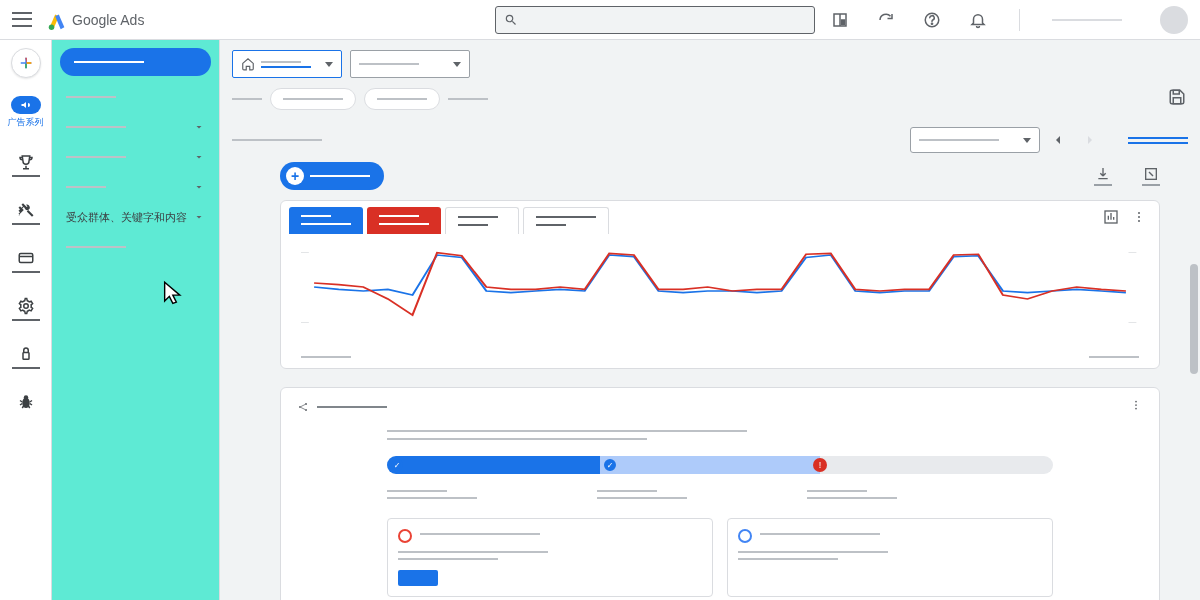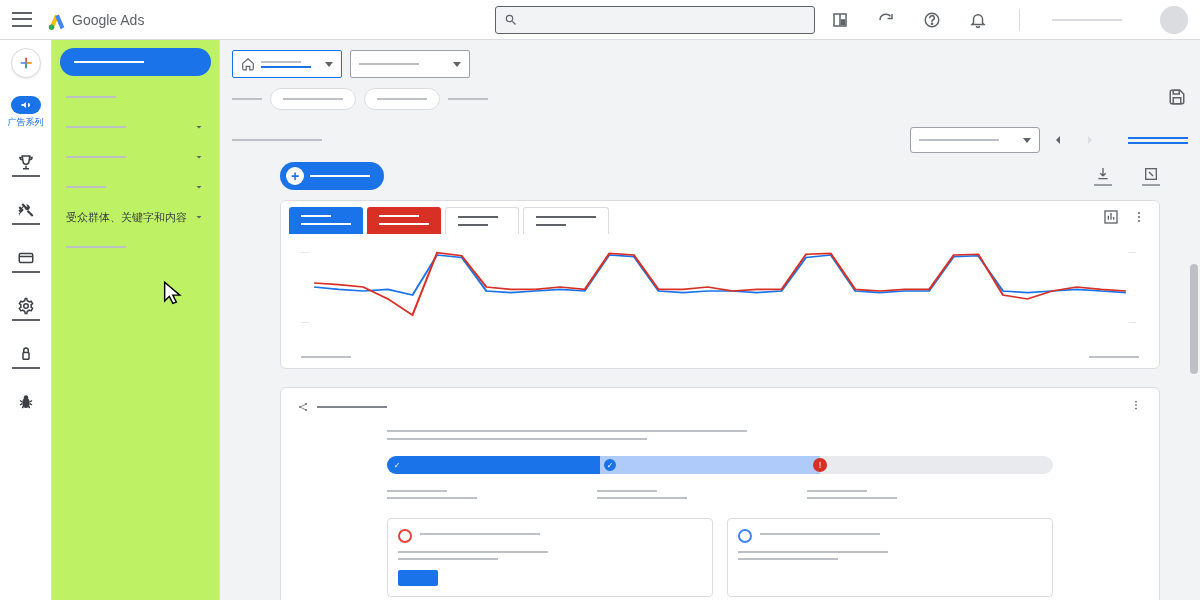--- a/index.html
+++ b/index.html
@@ -30,21 +30,21 @@
 .fab svg { width: 18px; height: 18px; }
 .rail-item { display: flex; flex-direction: column; align-items: center; margin-bottom: 24px; cursor: pointer; }
 .rail-item.under { border-bottom: 2px solid #5f6368; padding-bottom: 4px; width: 28px; }
 .rail-chip { width: 30px; height: 18px; border-radius: 10px; background: #1a73e8; display: flex; align-items: center; justify-content: center; margin-bottom: 2px; }
 .rail-chip svg { width: 12px; height: 12px; fill: #fff; }
 .rail-label { font-size: 9px; color: #1a73e8; }
 .rail-icon { color: #3c4043; display: flex; align-items: center; justify-content: center; }
 .rail-tools { width:18px; height:18px; }
 
 
-.sidebar { width: 168px; background: #bef264; border-right: 1px solid #dadce0; padding: 8px 0; }
+.sidebar { width: 168px; background: #5eead4; border-right: 1px solid #dadce0; padding: 8px 0; }
 .sidebar-pill { margin: 0 8px 6px 8px; height: 28px; border-radius: 14px 14px 14px 14px; background: #1a73e8; display: flex; align-items: center; padding: 0 14px; cursor: pointer; }
 .sidebar-pill .line { width: 70px; height: 2px; background: #fff; }
 .sidebar-item { height: 30px; display: flex; align-items: center; padding: 0 14px; cursor: pointer; justify-content: space-between; }
 .sidebar-item .line { height: 2px; background: #bdc1c6; }
 .chevron { width: 12px; height: 12px; }
 .sidebar-text { font-size: 11px; color: #3c4043; }
 
 
 .main { flex: 1; overflow-y: auto; position: relative; }
 

